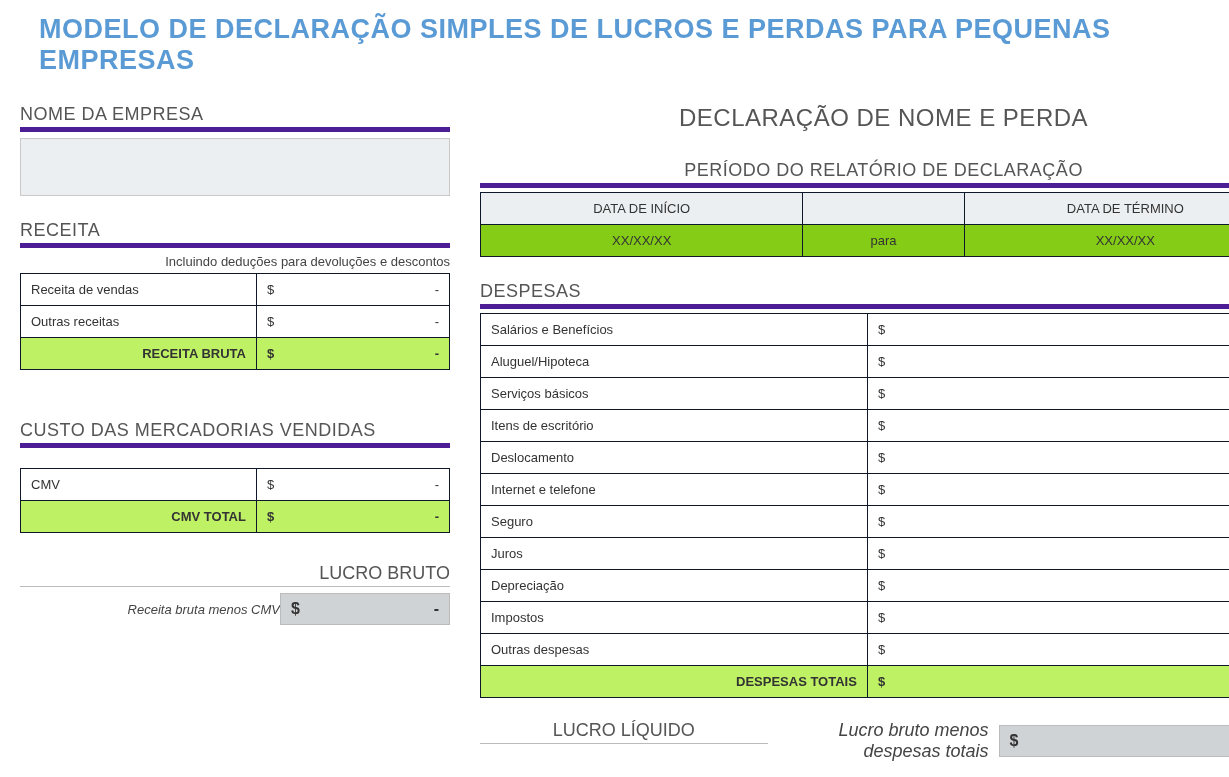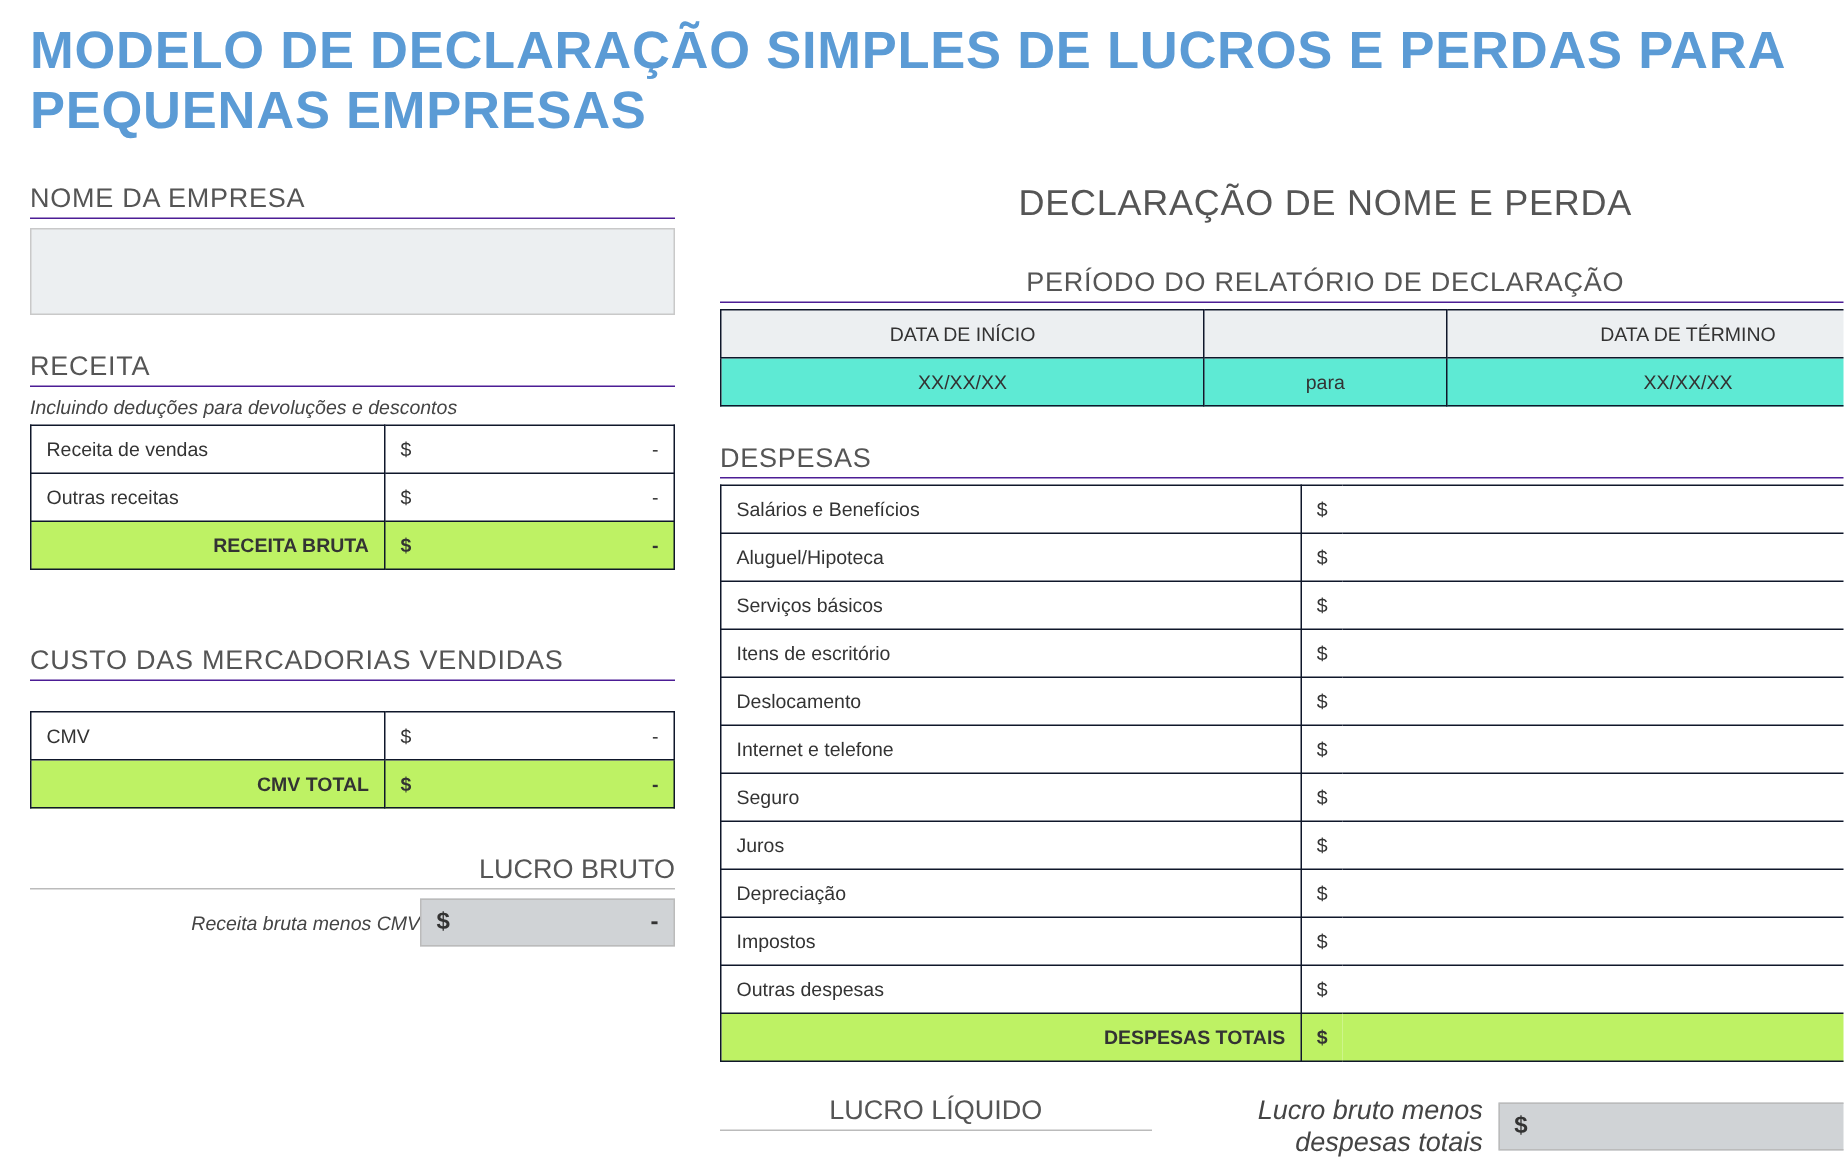--- a/index.html
+++ b/index.html
@@ -5,24 +5,25 @@
   * { box-sizing: border-box; margin: 0; padding: 0; }
   body {
     font-family: "Century Gothic", "Segoe UI", Arial, sans-serif;
     background: #fff;
     padding: 14px 20px 40px 20px;
     width: 1229px;
     color: #333;
   }
   .main-title {
     color: #5B9BD5;
-    font-size: 35px;
+    font-size: 27px;
     font-weight: bold;
     letter-spacing: 0.5px;
     margin-bottom: 28px;
+    margin-left: 19px;
   }
   .doc-title {
     text-align: center;
     font-size: 24px;
     color: #555;
     font-weight: normal;
     margin-bottom: 28px;
     letter-spacing: 0.5px;
   }
   .columns {
@@ -32,29 +33,29 @@
   }
   .col-left { width: 430px; flex-shrink: 0; }
   .col-right { flex: 1; }
 
   .section-title {
     font-size: 18px;
     color: #555;
     font-weight: normal;
     letter-spacing: 0.5px;
     margin-bottom: 4px;
-    border-bottom: 1px solid #4c1d95;
+    border-bottom: 5px solid #4c1d95;
     padding-bottom: 2px;
   }
   .section-title.centered { text-align: center; }
   .subtitle-italic {
-    font-style: italic;
     font-size: 13px;
     color: #444;
     margin: 6px 0 4px 0;
+    text-align: right;
   }
 
   .company-box {
     height: 58px;
     background: #eceff1;
     border: 1px solid #c9c9c9;
     margin-top: 6px;
     margin-bottom: 24px;
   }
 
@@ -64,21 +65,21 @@
     font-size: 13px;
   }
   td, th {
     border: 1px solid #0f172a;
     padding: 6px 10px;
     height: 32px;
     vertical-align: middle;
   }
   th { font-weight: normal; text-align: center; background: #eceff1; }
   
-  .period-table td { text-align: center; background: #5eead4; }
+  .period-table td { text-align: center; background: #84cc16; }
   .period-table th { background: #eceff1; }
   
   .money-row td.label { width: 55%; }
   .money-row td.curr { width: 18px; text-align: left; border-right: none; }
   .money-row td.val { text-align: right; border-left: none; }
   
   .total-row td { background: #bef264; font-weight: bold; }
   .total-row td.label { text-align: right; }
   .total-row td.curr { text-align: left; border-right:none; }
   .total-row td.val { text-align: right; border-left:none; }

